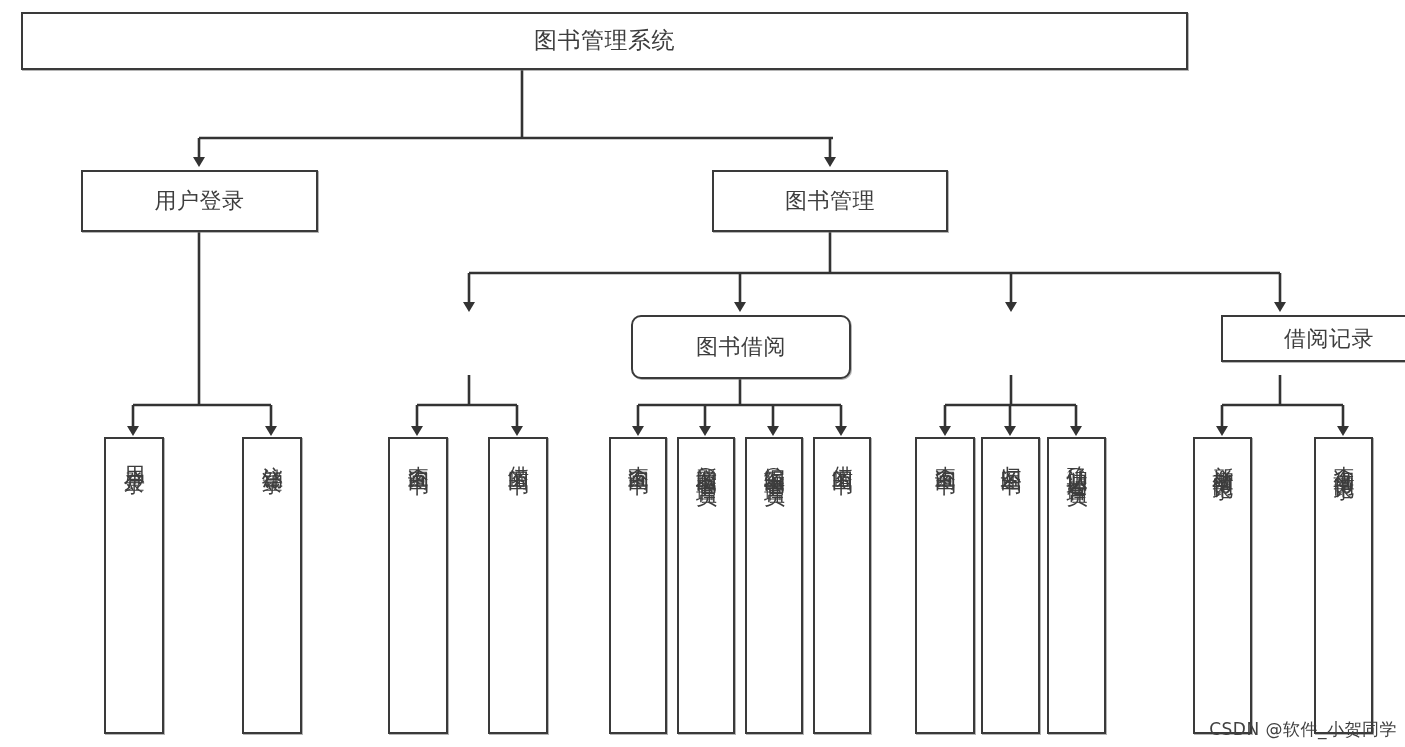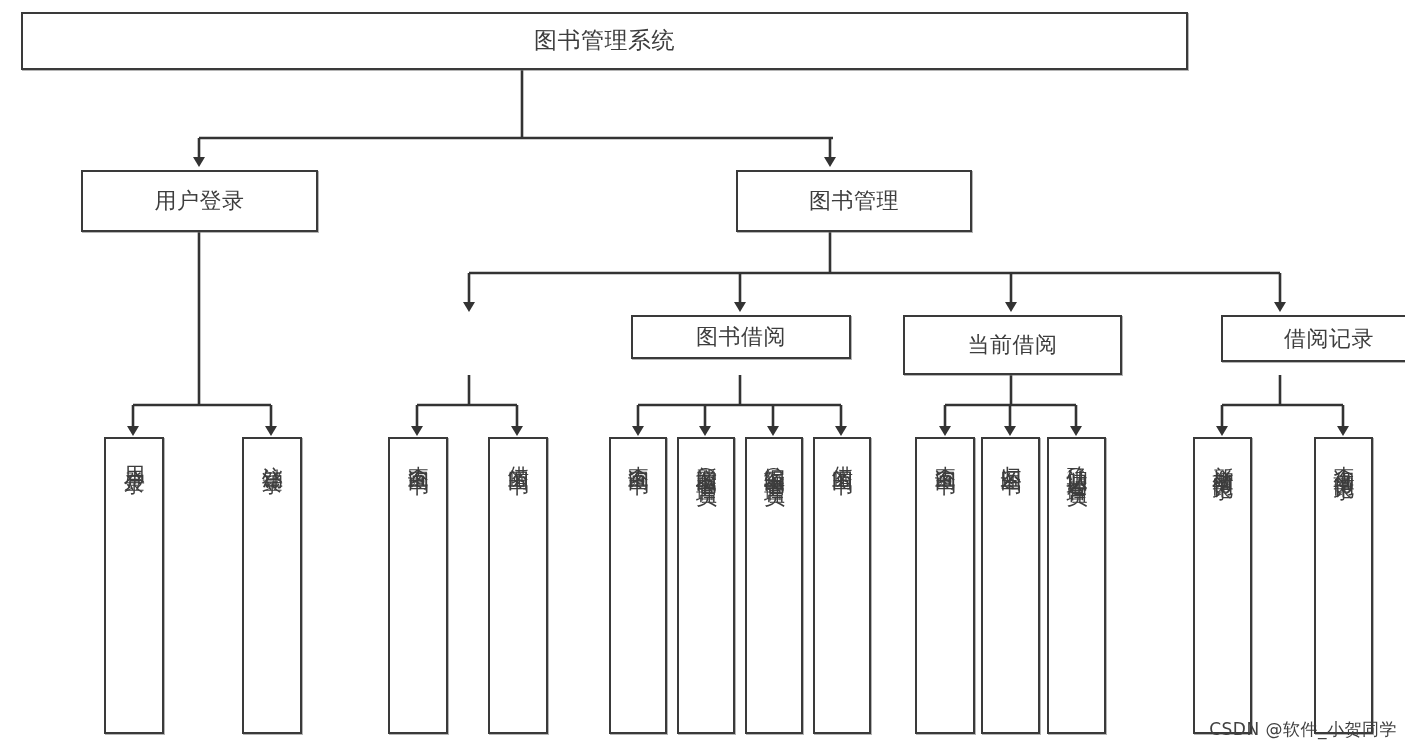--- a/index.html
+++ b/index.html
@@ -127,29 +127,26 @@
     </g>
   </svg>
 
   <div class="node root" style="left:21px; top:12px; width:1167px; height:58px;">
     <span class="node-label">图书管理系统</span>
   </div>
 
   <div class="node" style="left:81px; top:170px; width:237px; height:62px;">
     <span class="node-label">用户登录</span>
   </div>
-  <div class="node" style="left:736px; top:170px; width:236px; height:62px;">
+  <div class="node" style="left:712px; top:170px; width:236px; height:62px;">
     <span class="node-label">图书管理</span>
   </div>
 
-  <div class="node" style="left:631px; top:315px; width:220px; height:44px;">
+  <div class="node" style="left:631px; top:315px; width:220px; height:64px;border-radius:10px;">
     <span class="node-label">图书借阅</span>
-  </div>
-  <div class="node" style="left:903px; top:315px; width:219px; height:60px;">
-    <span class="node-label">当前借阅</span>
   </div>
   <div class="node" style="left:1221px; top:315px; width:216px; height:47px;">
     <span class="node-label">借阅记录</span>
   </div>
 
   <div class="node vertical" style="left:104px; top:437px; width:60px; height:297px;">
     <span class="node-label">用户登录</span>
   </div>
   <div class="node vertical" style="left:242px; top:437px; width:60px; height:297px;">
     <span class="node-label">注销登录</span>

